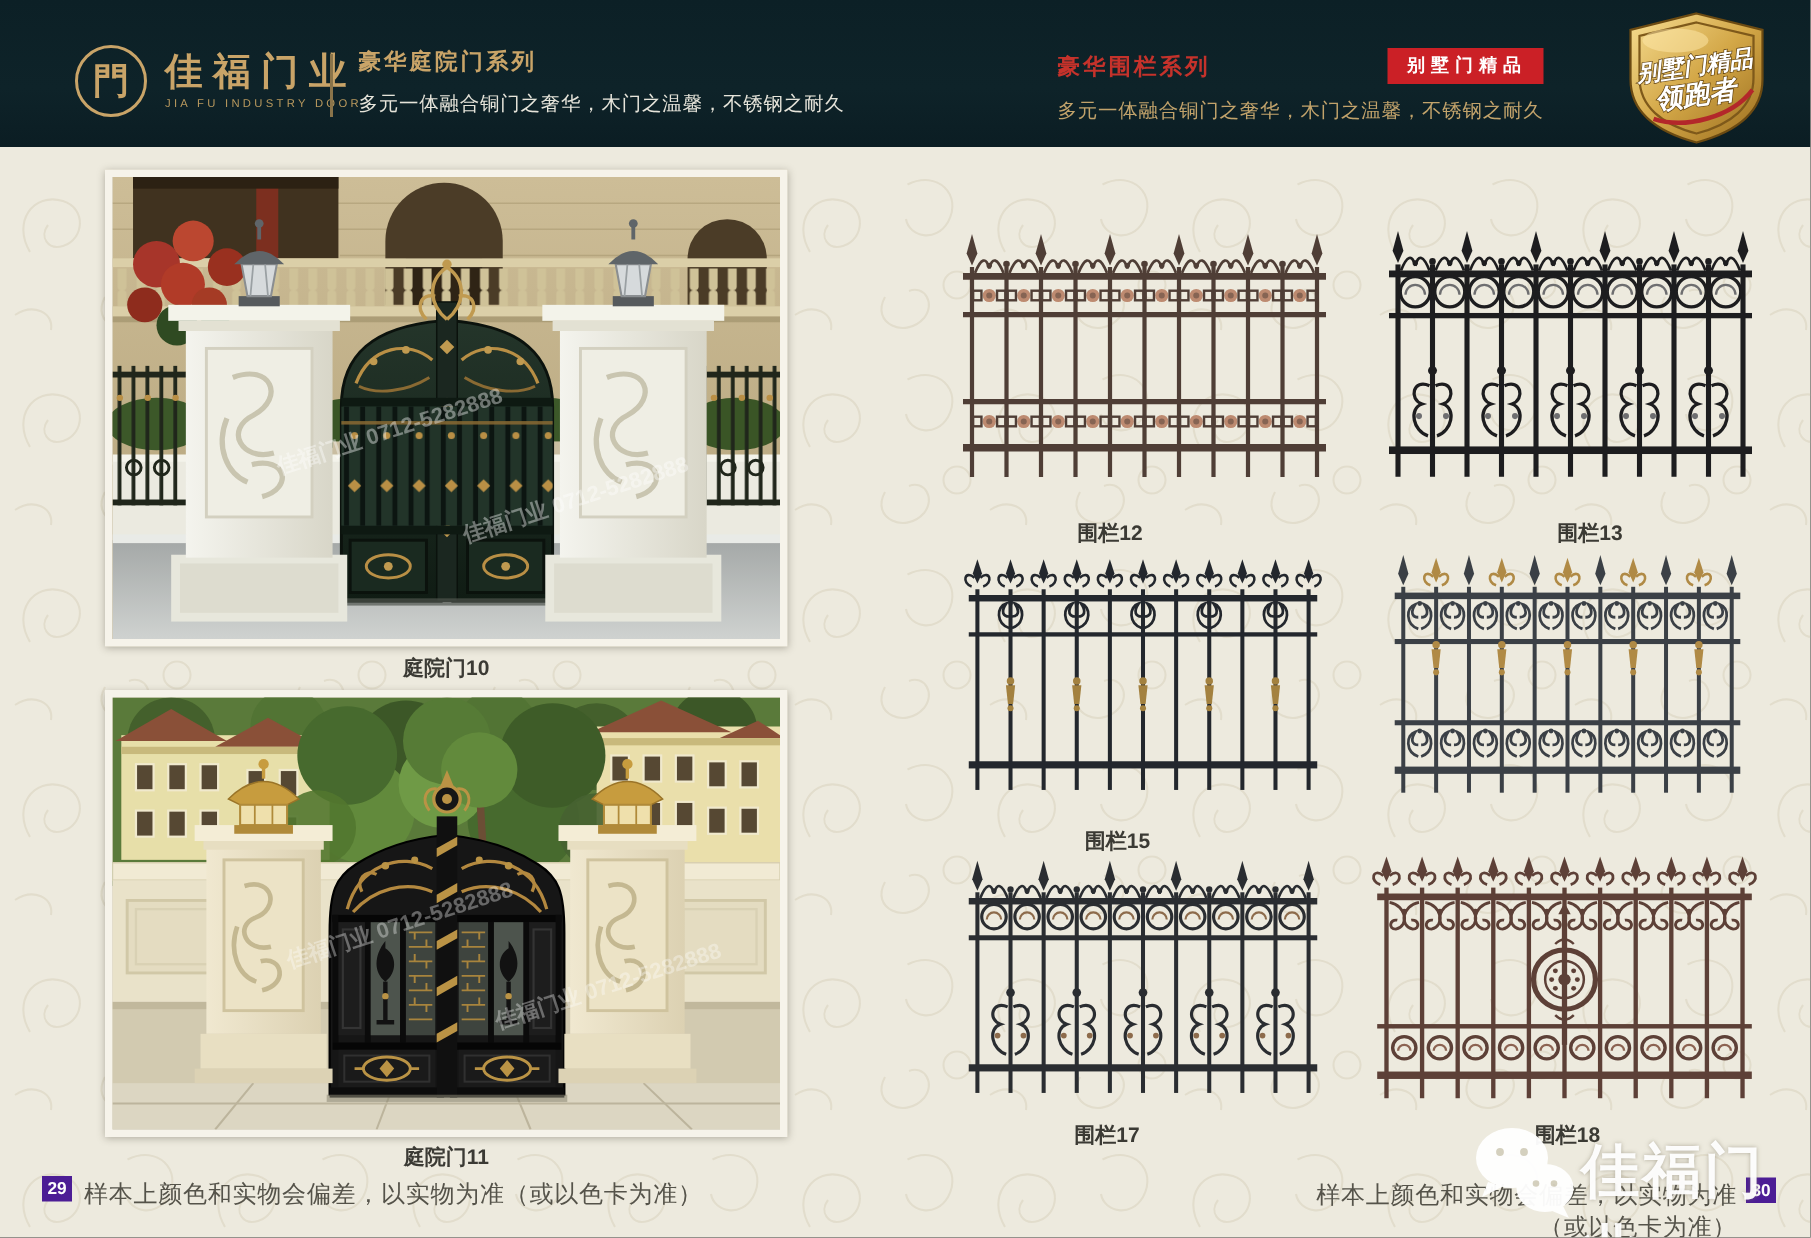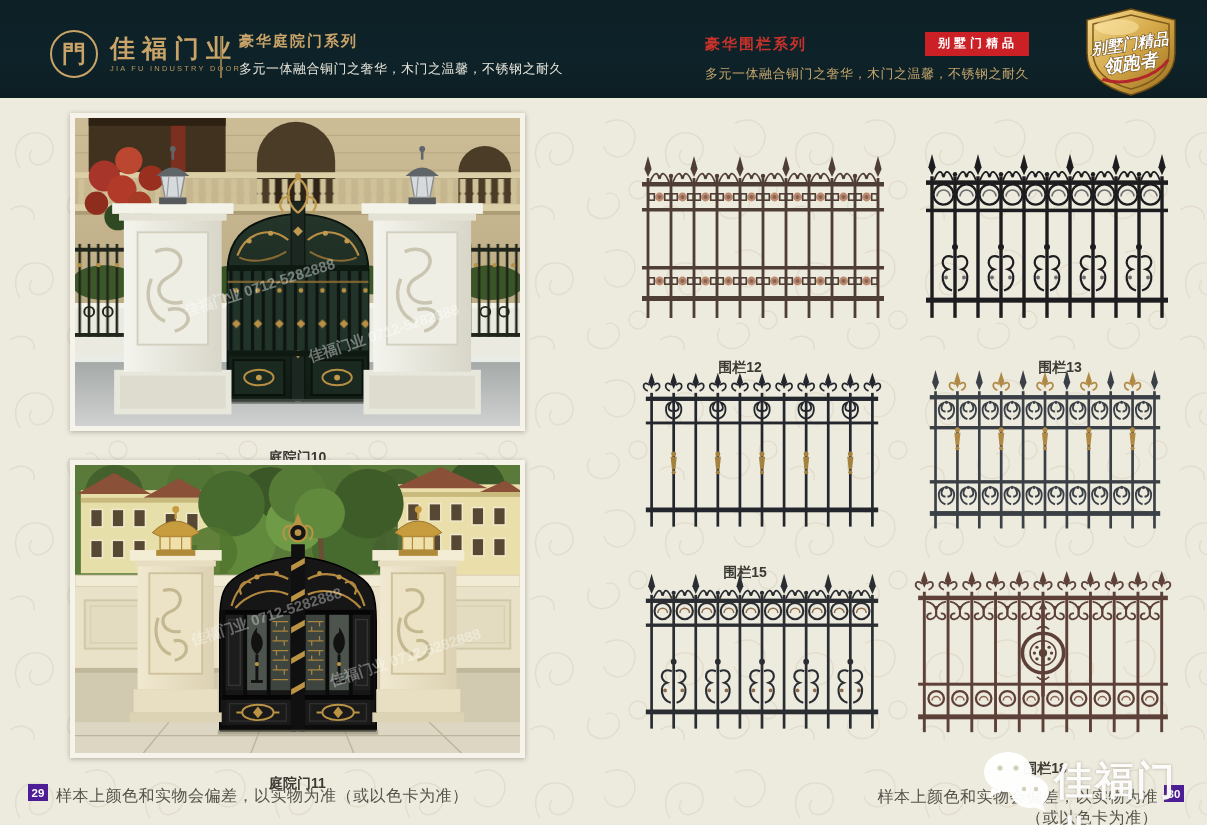--- a/index.html
+++ b/index.html
@@ -24,21 +24,21 @@
   .series-sub{font-size:13px;letter-spacing:.5px;margin-top:9px;}
   .sub-light{color:#e6e4da;}
   .sub-gold{color:#c2a36b;}
   .title-row{display:flex;align-items:center;gap:28px;justify-content:space-between;}
   .badge-red{background:#cb2026;color:#fff;font-size:12px;font-weight:bold;
              letter-spacing:4px;padding:3px 11px 4px 13px;}
   
   .photo{position:absolute;border:5px solid #f6f3ea;box-sizing:border-box;
          box-shadow:0 1px 5px rgba(60,55,40,.35);background:#cbc3ad;}
   .photo svg{display:block;width:100%;height:100%;}
-  .plabel{position:absolute;font-size:14px;font-weight:bold;color:#3b3a34;text-align:center;margin-top:12px;}
+  .plabel{position:absolute;font-size:14px;font-weight:bold;color:#3b3a34;text-align:center;}
   .fence{position:absolute;}
   .fence svg{display:block;width:100%;height:100%;}
   
   .foot-num{position:absolute;width:20px;height:17px;background:#4c1d95;color:#fdfdfd;
             font-size:11.5px;font-weight:bold;display:flex;align-items:center;justify-content:center;}
   .foot-note{position:absolute;font-size:16px;color:#55534a;letter-spacing:.5px;}
   
   .wmark{position:absolute;left:978px;top:740px;width:226px;height:84px;}
   .wm-text{position:absolute;left:76px;top:14px;font-size:39px;font-weight:bold;letter-spacing:2px;
            color:rgba(255,255,255,.95);text-shadow:0 0 3px rgba(125,118,98,.55);}
@@ -1137,20 +1137,21 @@
         <circle cx="125.0" cy="77.7" r="1.6" fill="#5d4037"></circle>
         <circle cx="130.9" cy="80.1" r="1.6" fill="#5d4037"></circle>
         <path d="M119 62 q6 -6 12 0" fill="none" stroke="#5d4037" stroke-width="1.6"></path>
         <path d="M119 110 q6 6 12 0" fill="none" stroke="#5d4037" stroke-width="1.6"></path>
       </svg>
     </div>
 
   <div class="plabel" style="left:615px;top:347px;width:250px;">围栏12</div>
   <div class="plabel" style="left:935px;top:347px;width:250px;">围栏13</div>
   <div class="plabel" style="left:625px;top:552px;width:240px;">围栏15</div>
+  <div class="plabel" style="left:618px;top:748px;width:240px;">围栏17</div>
   <div class="plabel" style="left:920px;top:748px;width:250px;">围栏18</div>
 
   <div class="foot-num" style="left:28px;top:784px;">29</div>
   <div class="foot-note" style="left:56px;top:786px;">样本上颜色和实物会偏差，以实物为准（或以色卡为准）</div>
 
   <div class="foot-note" style="left:862px;top:787px;width:296px;text-align:right;">样本上颜色和实物会偏差，以实物为准（或以色卡为准）</div>
   <div class="foot-num" style="left:1164px;top:785px;">30</div>
 
   <div class="wmark">
     <svg style="position:absolute;left:0;top:8px;" width="80" height="68" viewBox="0 0 80 68">

